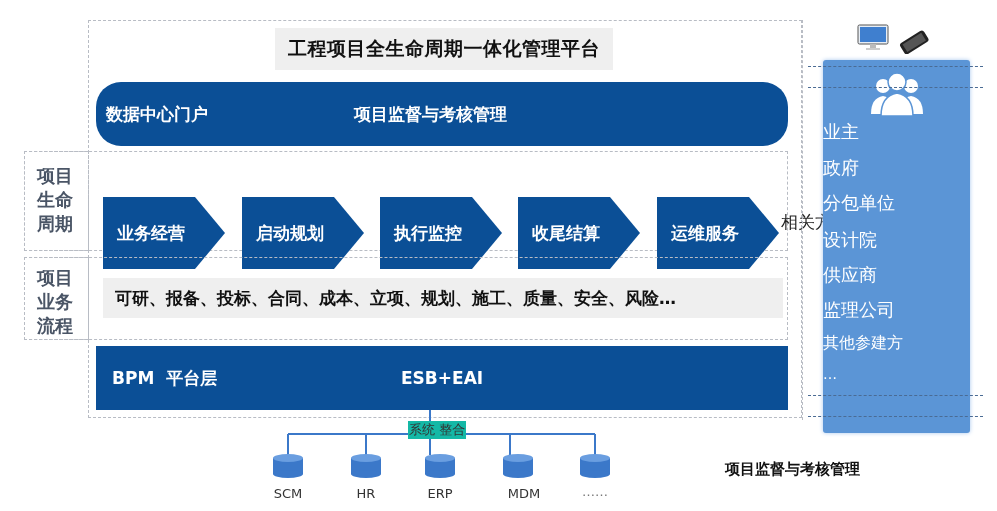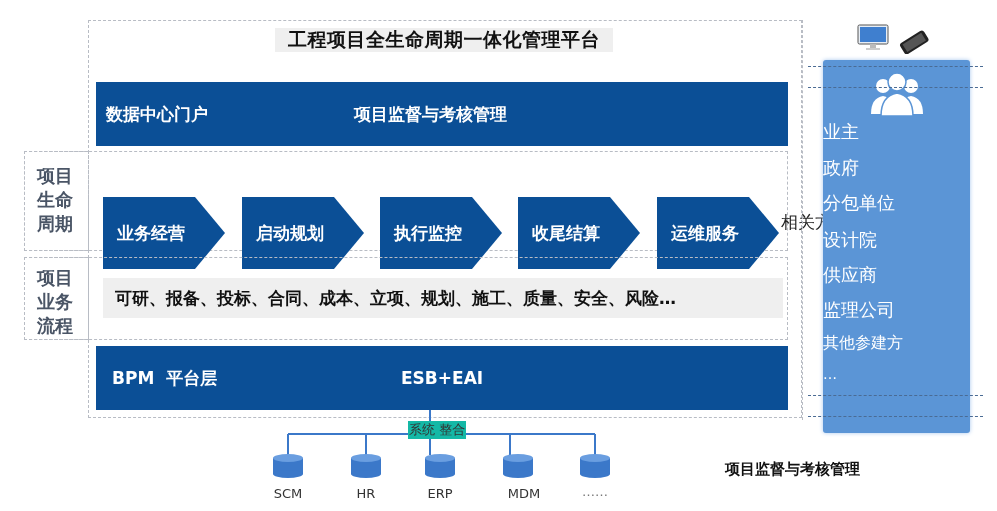--- a/index.html
+++ b/index.html
@@ -1,20 +1,20 @@
 <!DOCTYPE html>
 <html><head>
   <meta charset="utf-8">
   <style>
     html, body { margin:0; padding:0; background:#ffffff; }
     body { width:997px; height:511px; position:relative; overflow:hidden;
            font-family: "DejaVu Sans", "Liberation Sans", sans-serif; }
     .abs { position:absolute; }
     .dash-box { position:absolute; border:1.5px dashed #b8bcc4; box-sizing:border-box; }
-    .title-box { position:absolute; left:275px; top:28px; width:338px; height:24px; background:#efefef;
+    .title-box { position:absolute; left:275px; top:28px; width:338px; height:42px; background:#efefef;
                  display:flex; align-items:center; justify-content:center;
                  font-size:19px; font-weight:bold; color:#111; letter-spacing:0.5px; }
     .band { position:absolute; background:#0b4f96; color:#fff; font-weight:bold; font-size:17px; }
     .band span { position:absolute; top:50%; transform:translateY(-50%); white-space:nowrap; }
     .side-label { position:absolute; color:#4a5566; font-weight:bold; font-size:18px; line-height:24px;
                   text-align:center; width:50px; }
     .chev { position:absolute; top:168px; height:72px; width:122px;margin-top:29px; }
     .chev svg { position:absolute; left:0; top:0; }
     .chev span { position:absolute; left:0; width:96px; top:50%; transform:translateY(-50%);
                  text-align:center; color:#fff; font-weight:bold; font-size:17px; white-space:nowrap; }
@@ -30,21 +30,21 @@
     .footer-title { position:absolute; left:725px; top:460px; font-family:"DejaVu Serif","Liberation Serif",serif;
                     font-size:15px; font-weight:bold; color:#111; }
   </style>
 </head>
 <body>
 
 <div class="dash-box" style="left:88px; top:20px; width:714px; height:398px;"></div>
 
 <div class="title-box">工程项目全生命周期一体化管理平台</div>
 
-<div class="band" style="left:96px; top:82px; width:692px; height:64px;">
+<div class="band" style="left:96px; top:82px; width:692px; height:64px;border-radius:25px;">
   <span style="left:10px;">数据中心门户</span>
   <span style="left:258px;">项目监督与考核管理</span>
 </div>
 
 <div class="dash-box" style="left:24px; top:151px; width:764px; height:100px;"></div>
 <div class="dash-box" style="left:24px; top:151px; width:65px; height:100px; border-right-style:dashed;"></div>
 <div class="side-label" style="left:30px; top:164px;">
   <div>项目</div>
   <div>生命</div>
   <div>周期</div>

